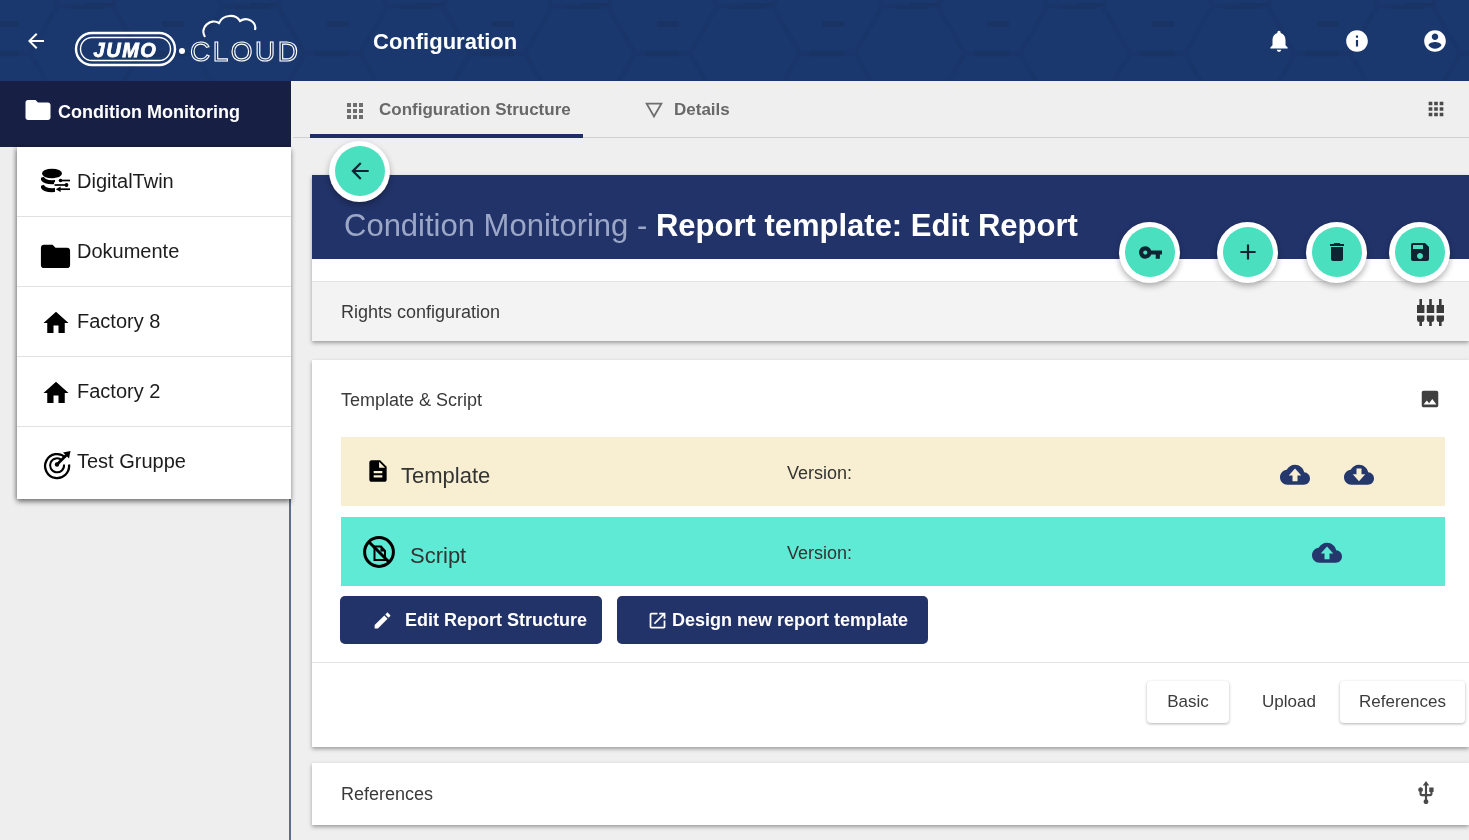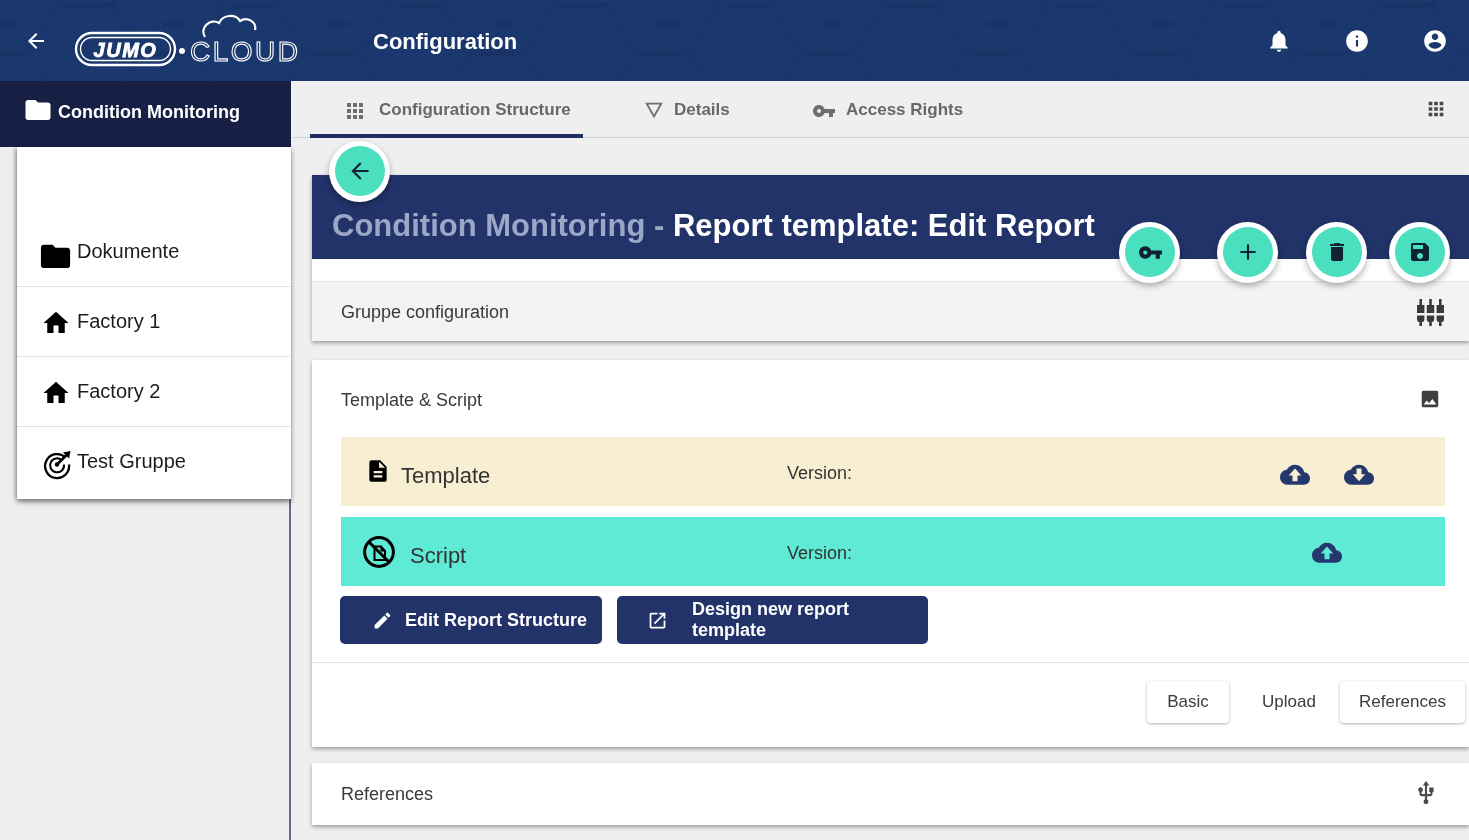--- a/index.html
+++ b/index.html
@@ -20,21 +20,21 @@
   .item svg { position:absolute; left:24px; top:21px; }
 
   
   #tabbar { position:absolute; left:293px; top:81px; width:1176px; height:57px; background:#efefef; border-bottom:1px solid #cfcfcf;font-weight:bold; }
   .tab { position:absolute; top:0; height:56px; color:#686868; font-size:17px; }
   #ink { position:absolute; left:17px; top:53px; width:273px; height:4px; background:#1f2f66; }
 
   
   #bannerCard { position:absolute; left:312px; top:175px; width:1157px; background:#fff; box-shadow:0 2px 4px rgba(0,0,0,.35); }
   #banner { position:relative; width:1157px; height:84px; background:#22336a; }
-  #banner .t1 { color:#9ba7c6; font-weight:bold; }
+  #banner .t1 { color:#9ba7c6; font-weight:normal;margin-left:12px; }
   #banner .t2 { color:#fff; font-weight:bold; }
   #bannerTitle { position:absolute; left:20px; top:33px; font-size:31px; white-space:nowrap; }
   #whiteband { width:1157px; height:22px; background:#fff; }
   #basicBar { position:relative; width:1157px; height:60px; background:#f4f3f3; border-top:1px solid #e4e4e4; }
   #basicBar .lbl { position:absolute; left:29px; top:20px; font-size:18px; color:#3a3a3a; }
 
   
   .fab { position:absolute; border-radius:50%; }
   .halo { background:#fff; width:61px; height:61px; box-shadow:0 3px 6px rgba(0,0,0,.3); }
   .teal { background:#49dfbf; width:50px; height:50px; display:flex; align-items:center; justify-content:center; }
@@ -103,31 +103,46 @@
 </div>
 
 <div id="sidebar">
   <div id="sideHead">
     <svg class="abs" style="left:21px;top:14px" width="34" height="30" viewBox="0 0 24 24">
       <path fill="#fff" d="M10 4H4c-1.1 0-1.99.9-1.99 2L2 18c0 1.1.9 2 2 2h16c1.1 0 2-.9 2-2V8c0-1.1-.9-2-2-2h-8l-2-2z"></path>
     </svg>
     <div class="txt">Condition Monitoring</div>
   </div>
   <div id="panel">
+    <div class="item" style="top:0">
+      <svg width="30" height="28" viewBox="0 0 30 28">
+        <ellipse cx="11" cy="5.5" rx="10" ry="4.8" fill="#000"></ellipse>
+        <path d="M1 9.5 C2 12.5 6 14.3 11 14.3 C13 14.3 15 14 16.5 13.4" stroke="#000" stroke-width="4" fill="none"></path>
+        <path d="M1 17.5 C2 20.5 6 22.3 11 22.3 C14 22.3 16.5 21.7 18.3 20.8" stroke="#000" stroke-width="4" fill="none"></path>
+        <path d="M14 12.5 H29 M13 17 H26 M14 21.2 H29" stroke="#fff" stroke-width="5.4"></path>
+        <path d="M19.5 12.5 H29" stroke="#000" stroke-width="1.7"></path>
+          <circle cx="19.5" cy="12.5" r="1.8" fill="#000"></circle>
+        <path d="M13.5 17 H25.5" stroke="#000" stroke-width="1.7"></path>
+          <circle cx="25.5" cy="17" r="1.9" fill="#000"></circle>
+        <path d="M17.5 21.2 H29" stroke="#000" stroke-width="1.7"></path>
+          <path d="M14.8 21.2 l4.8 -2.7 v5.4 z" fill="#000"></path>
+      </svg>
+      <div class="lbl">DigitalTwin</div>
+    </div>
     <div class="item" style="top:70px">
       <svg style="left:21px;top:23px" width="35" height="31" viewBox="0 0 24 21.2">
           <path fill="#000" d="M10 3.2H4c-1.1 0-1.99.9-1.99 2L2 17.2c0 1.1.9 2 2 2h16c1.1 0 2-.9 2-2V7.2c0-1.1-.9-2-2-2h-8l-2-2z"></path>
         </svg>
       <div class="lbl">Dokumente</div>
     </div>
     <div class="item" style="top:140px">
       <svg width="30" height="30" viewBox="0 0 24 24">
           <path fill="#000" d="M10 20v-6h4v6h5v-8h3L12 3 2 12h3v8z"></path>
         </svg>
-      <div class="lbl">Factory 1</div>
+      <div class="lbl">Factory 8</div>
     </div>
     <div class="item" style="top:210px">
       <svg width="30" height="30" viewBox="0 0 24 24">
           <path fill="#000" d="M10 20v-6h4v6h5v-8h3L12 3 2 12h3v8z"></path>
         </svg>
       <div class="lbl">Factory 2</div>
     </div>
     <div class="item" style="top:280px; border-bottom:none">
       <svg width="32" height="32" viewBox="0 0 32 32">
         <g fill="none" stroke="#000" stroke-width="2.3">
@@ -149,39 +164,33 @@
       <path fill="#6e6e6e" d="M4 4h4v4H4zM10 4h4v4h-4zM16 4h4v4h-4zM4 10h4v4H4zM10 10h4v4h-4zM16 10h4v4h-4zM4 16h4v4H4zM10 16h4v4h-4zM16 16h4v4h-4z"></path>
     </svg>
     Configuration Structure
   </div>
   <div class="tab" style="left:381px;top:19px">
     <svg style="position:absolute;left:-31px;top:-1px" width="22" height="22" viewBox="0 0 24 24">
       <path fill="none" stroke="#6e6e6e" stroke-width="2" d="M4 5 h16 L12 19 Z"></path>
     </svg>
     Details
   </div>
-  <div class="tab" style="left:553px;top:19px">
-    <svg style="position:absolute;left:-34px;top:-1px" width="24" height="24" viewBox="0 0 24 24">
-      <path fill="#6e6e6e" d="M12.65 10C11.83 7.67 9.61 6 7 6c-3.31 0-6 2.69-6 6s2.69 6 6 6c2.61 0 4.83-1.67 5.65-4H17v4h4v-4h2v-4H12.65zM7 14c-1.1 0-2-.9-2-2s.9-2 2-2 2 .9 2 2-.9 2-2 2z"></path>
-    </svg>
-    Access Rights
-  </div>
   <svg style="position:absolute;right:22px;top:17px" width="22" height="22" viewBox="0 0 24 24">
     <path fill="#4a4a4a" d="M4 4h4v4H4zM10 4h4v4h-4zM16 4h4v4h-4zM4 10h4v4H4zM10 10h4v4h-4zM16 10h4v4h-4zM4 16h4v4H4zM10 16h4v4h-4zM16 16h4v4h-4z"></path>
   </svg>
   <div id="ink"></div>
 </div>
 
 <div id="bannerCard">
   <div id="banner">
     <div id="bannerTitle"><span class="t1">Condition Monitoring - </span><span class="t2">Report template: Edit Report</span></div>
   </div>
   <div id="whiteband"></div>
   <div id="basicBar">
-    <div class="lbl">Gruppe configuration</div>
+    <div class="lbl">Rights configuration</div>
     <svg style="position:absolute;right:25px;top:17px" width="27" height="27" viewBox="0 0 27 27">
       <g fill="#3a3a3a">
         <path d="M2.4 0 h2.6 v7 h-2.6z M0 6 h7.4 v8 h-7.4z M0 16.5 h7.4 v4.2 a2.4 2.4 0 0 1 -2.4 2.4 h-2.6 a2.4 2.4 0 0 1 -2.4 -2.4z M2.4 22 h2.6 v5 h-2.6z"></path>
         <path d="M12.2 0 h2.6 v7 h-2.6z M9.8 6 h7.4 v8 h-7.4z M9.8 16.5 h7.4 v4.2 a2.4 2.4 0 0 1 -2.4 2.4 h-2.6 a2.4 2.4 0 0 1 -2.4 -2.4z M12.2 22 h2.6 v5 h-2.6z"></path>
         <path d="M22 0 h2.6 v7 h-2.6z M19.6 6 h7.4 v8 h-7.4z M19.6 16.5 h7.4 v4.2 a2.4 2.4 0 0 1 -2.4 2.4 h-2.6 a2.4 2.4 0 0 1 -2.4 -2.4z M22 22 h2.6 v5 h-2.6z"></path>
       </g>
     </svg>
   </div>
 </div>
 
@@ -254,21 +263,21 @@
   <div class="btn" id="btn1">
     <svg style="margin-left:32px" width="21" height="21" viewBox="0 0 24 24">
       <path fill="#fff" d="M3 17.25V21h3.75L17.81 9.94l-3.75-3.75L3 17.25zM20.71 7.04c.39-.39.39-1.02 0-1.41l-2.34-2.34c-.39-.39-1.02-.39-1.41 0l-1.83 1.83 3.75 3.75 1.83-1.83z"></path>
     </svg>
     <span style="margin-left:12px">Edit Report Structure</span>
   </div>
   <div class="btn" id="btn2">
     <svg style="margin-left:30px" width="21" height="21" viewBox="0 0 24 24">
       <path fill="#fff" d="M19 19H5V5h7V3H5c-1.11 0-2 .9-2 2v14c0 1.1.89 2 2 2h14c1.1 0 2-.9 2-2v-7h-2v7zM14 3v2h3.59l-9.83 9.83 1.41 1.41L19 6.41V10h2V3h-7z"></path>
     </svg>
-    <span style="margin-left:24px">Design new report template</span>
+    <span style="margin-left:4px">Design new report template</span>
   </div>
 
   <div id="cardDivider"></div>
   <div class="flatbtn" style="left:835px;width:82px">Basic</div>
   <div class="flatbtn" style="left:933px;width:88px;box-shadow:none;background:transparent">Upload</div>
   <div class="flatbtn" style="left:1028px;width:125px">References</div>
 </div>
 
 <div id="refs">
   <div class="lbl">References</div>

